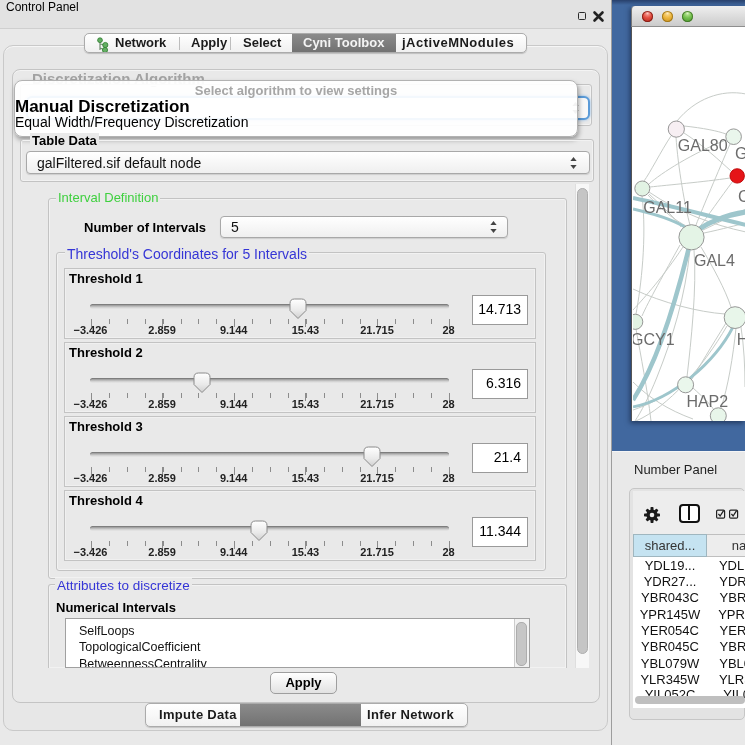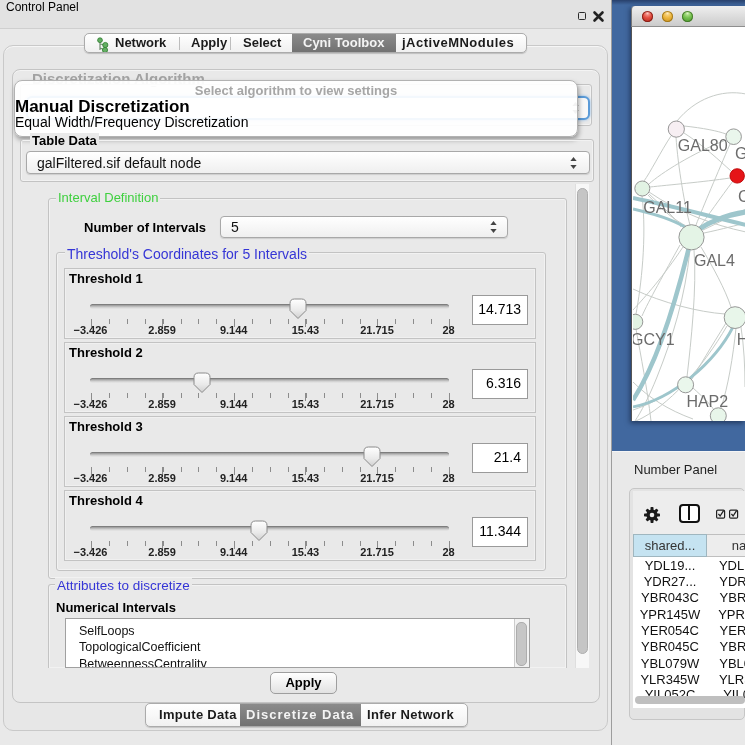--- a/index.html
+++ b/index.html
@@ -273,21 +273,20 @@
   <div style="top:38px">BetweennessCentrality</div>
   <div style="position:absolute;left:448px;top:0;width:16px;height:50px;background:#F2F2F2;border-left:1px solid #CCC"></div>
   <div style="position:absolute;left:450px;top:3px;width:11px;height:44px;background:#C6C6C6;border:1px solid #ADADAD;border-radius:5px"></div>
 </div>
 <div class="a" id="mainsbtrack"></div>
 <div class="a" id="mainsbthumb"></div>
 <div class="a" id="applybtn">Apply</div>
 <div class="a" id="btabs">
   <span class="btxt" style="left:13px">Impute Data</span>
   <div id="btabdark"></div>
-  <span class="btxt" style="left:100px;color:#F4F4F4;letter-spacing:1px">Discretize Data</span>
   <span class="btxt" style="left:221px">Infer Network</span>
 </div>
 
 <svg class="a" style="left:612px;top:364px" width="8" height="10" viewBox="0 0 8 10">
     <path d="M1.5 1 L6.5 5 L1.5 9 Z" fill="#8A98AC"></path>
   </svg>
 <div class="a" id="desktop"></div>
 <div class="a" id="desktoptop"></div>
 <div class="a" id="netwin">
   <div id="nettitle">

